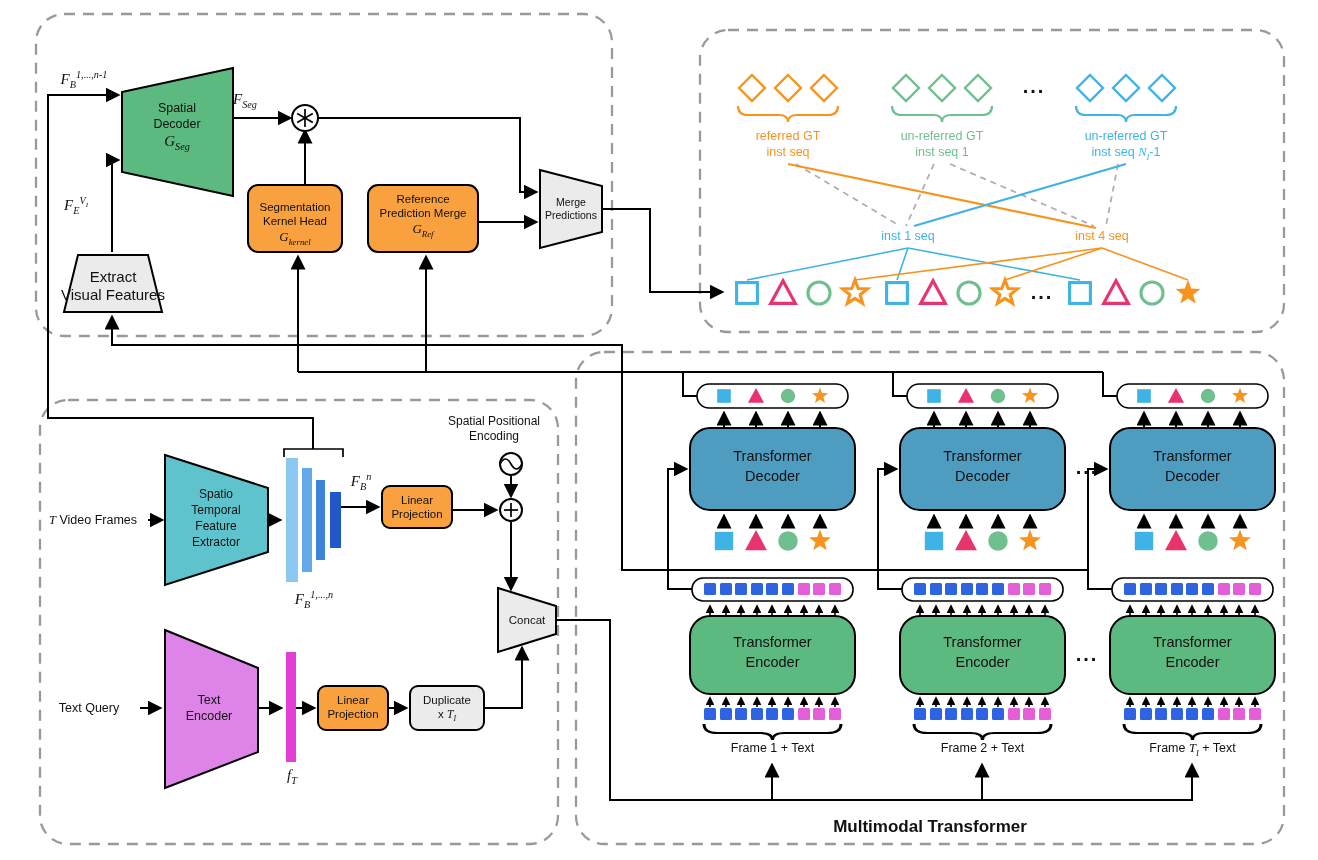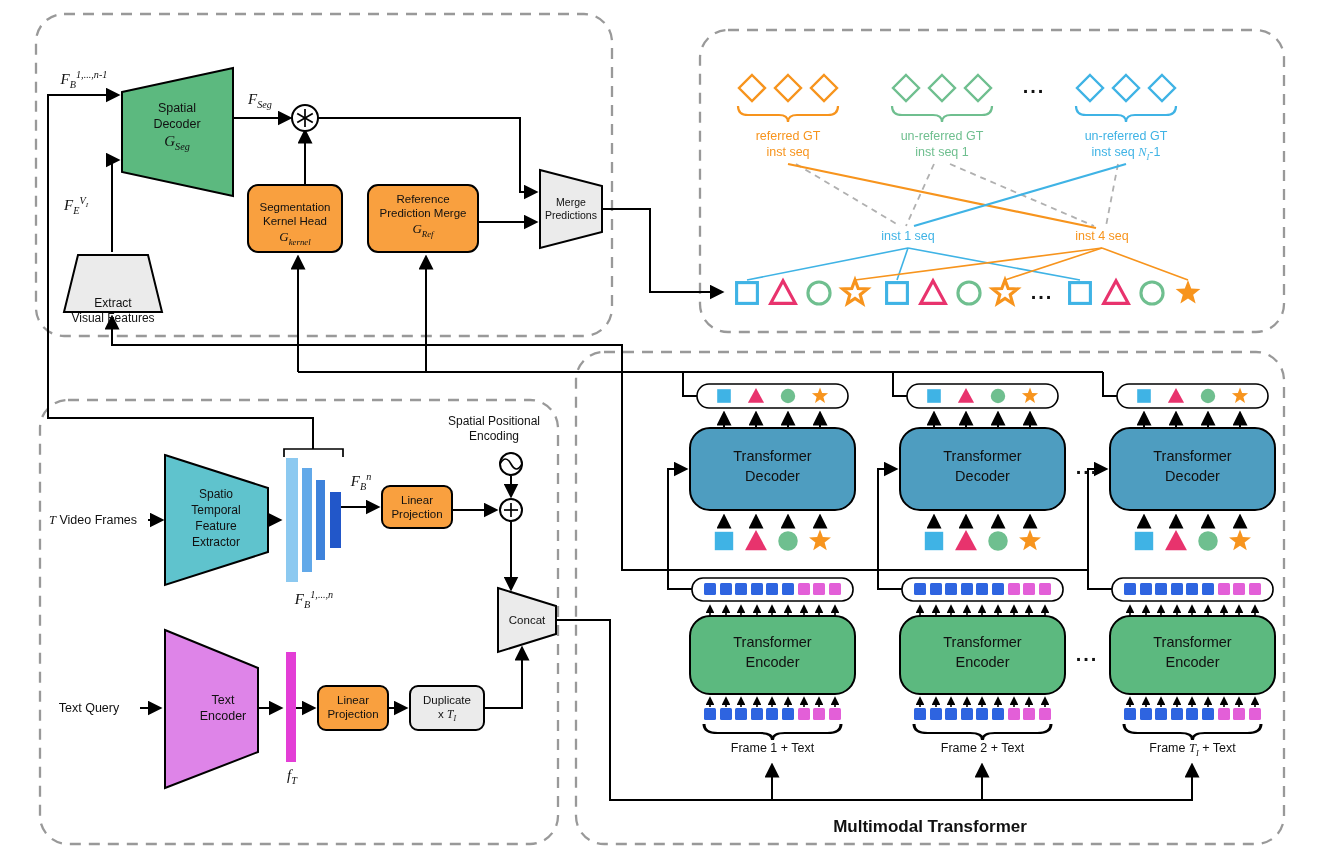--- a/index.html
+++ b/index.html
@@ -34,21 +34,21 @@
   .dashline{stroke:#b0b0b0;stroke-width:1.8;stroke-dasharray:6 5;fill:none;}
   .mline-o{stroke:var(--orange);stroke-width:2.2;fill:none;}
   .mline-b{stroke:var(--sky);stroke-width:2.2;fill:none;}
   .fan-o{stroke:var(--orange);stroke-width:1.6;fill:none;}
   .fan-b{stroke:var(--sky);stroke-width:1.6;fill:none;}
   .brace-o{color:var(--orange);} .brace-g{color:var(--green);}
   .brace-b{color:var(--sky);} .brace-k{color:#000;}
   
   .lbl{position:absolute;text-align:center;line-height:1.28;font-size:12px;}
   .title{font-weight:700;font-size:17px;}
-  .n11{font-size:12px;line-height:1.22;margin-top:28px;}
+  .n11{font-size:15px;line-height:1.22;}
   .n115{font-size:11.5px;line-height:1.26;}
   .n125{font-size:12.5px;}
   .n105{font-size:10.5px;line-height:1.25;}
   .tf{font-size:14.5px;line-height:20px;}
   .dots{font-weight:700;font-size:20px;letter-spacing:2px;}
   .c-orange{color:var(--orange);} .c-green{color:var(--green);} .c-sky{color:var(--sky);}
   .math{font-family:"Liberation Serif",serif;font-style:italic;}
   .lbl sub,.lbl sup{font-size:.68em;line-height:0;}
   .m15{font-size:15px;}
 </style>
@@ -291,21 +291,21 @@
 <div class="lbl title" style="left:576px;top:816px;width:708px">Multimodal Transformer</div>
 
 <div class="lbl math m15" style="left:34px;top:70px;width:100px">
   <span>F</span><sub>B</sub><sup>1,...,n-1</sup>
 </div>
 <div class="lbl n125" style="left:124px;top:100px;width:106px">
   <span>Spatial</span><br>
   <span>Decoder</span><br>
   <span class="math m15"><span>G</span><sub>Seg</sub></span>
 </div>
-<div class="lbl math m15" style="left:230px;top:90px;width:60px">
+<div class="lbl math m15" style="left:215px;top:90px;width:60px">
   <span>F</span><sub>Seg</sub>
 </div>
 <div class="lbl math m15" style="left:48px;top:196px;width:56px">
   <span>F</span><sub>E</sub><sup><span>V</span><sub>I</sub></sup>
 </div>
 <div class="lbl n11" style="left:60px;top:268px;width:106px">
   <span>Extract</span><br><span>Visual Features</span>
 </div>
 <div class="lbl n115" style="left:248px;top:200px;width:94px">
   <span>Segmentation</span><br>
@@ -350,21 +350,21 @@
   <span>F</span><sub>B</sub><sup>n</sup>
 </div>
 <div class="lbl n115" style="left:382px;top:493px;width:70px">
   <span>Linear</span><br><span>Projection</span>
 </div>
 <div class="lbl" style="left:424px;top:414px;width:140px">
   <span>Spatial Positional</span><br><span>Encoding</span>
 </div>
 <div class="lbl n115" style="left:499px;top:613px;width:56px">Concat</div>
 <div class="lbl n125" style="left:40px;top:700px;width:98px">Text Query</div>
-<div class="lbl n125" style="left:180px;top:692px;width:86px">
+<div class="lbl n125" style="left:166px;top:692px;width:86px">
   <span>Text</span><br><span>Encoder</span>
 </div>
 <div class="lbl math m15" style="left:270px;top:766px;width:44px">
   <span>f</span><sub>T</sub>
 </div>
 <div class="lbl n115" style="left:318px;top:693px;width:70px">
   <span>Linear</span><br><span>Projection</span>
 </div>
 <div class="lbl n115" style="left:410px;top:693px;width:74px">
   <span>Duplicate</span><br>

